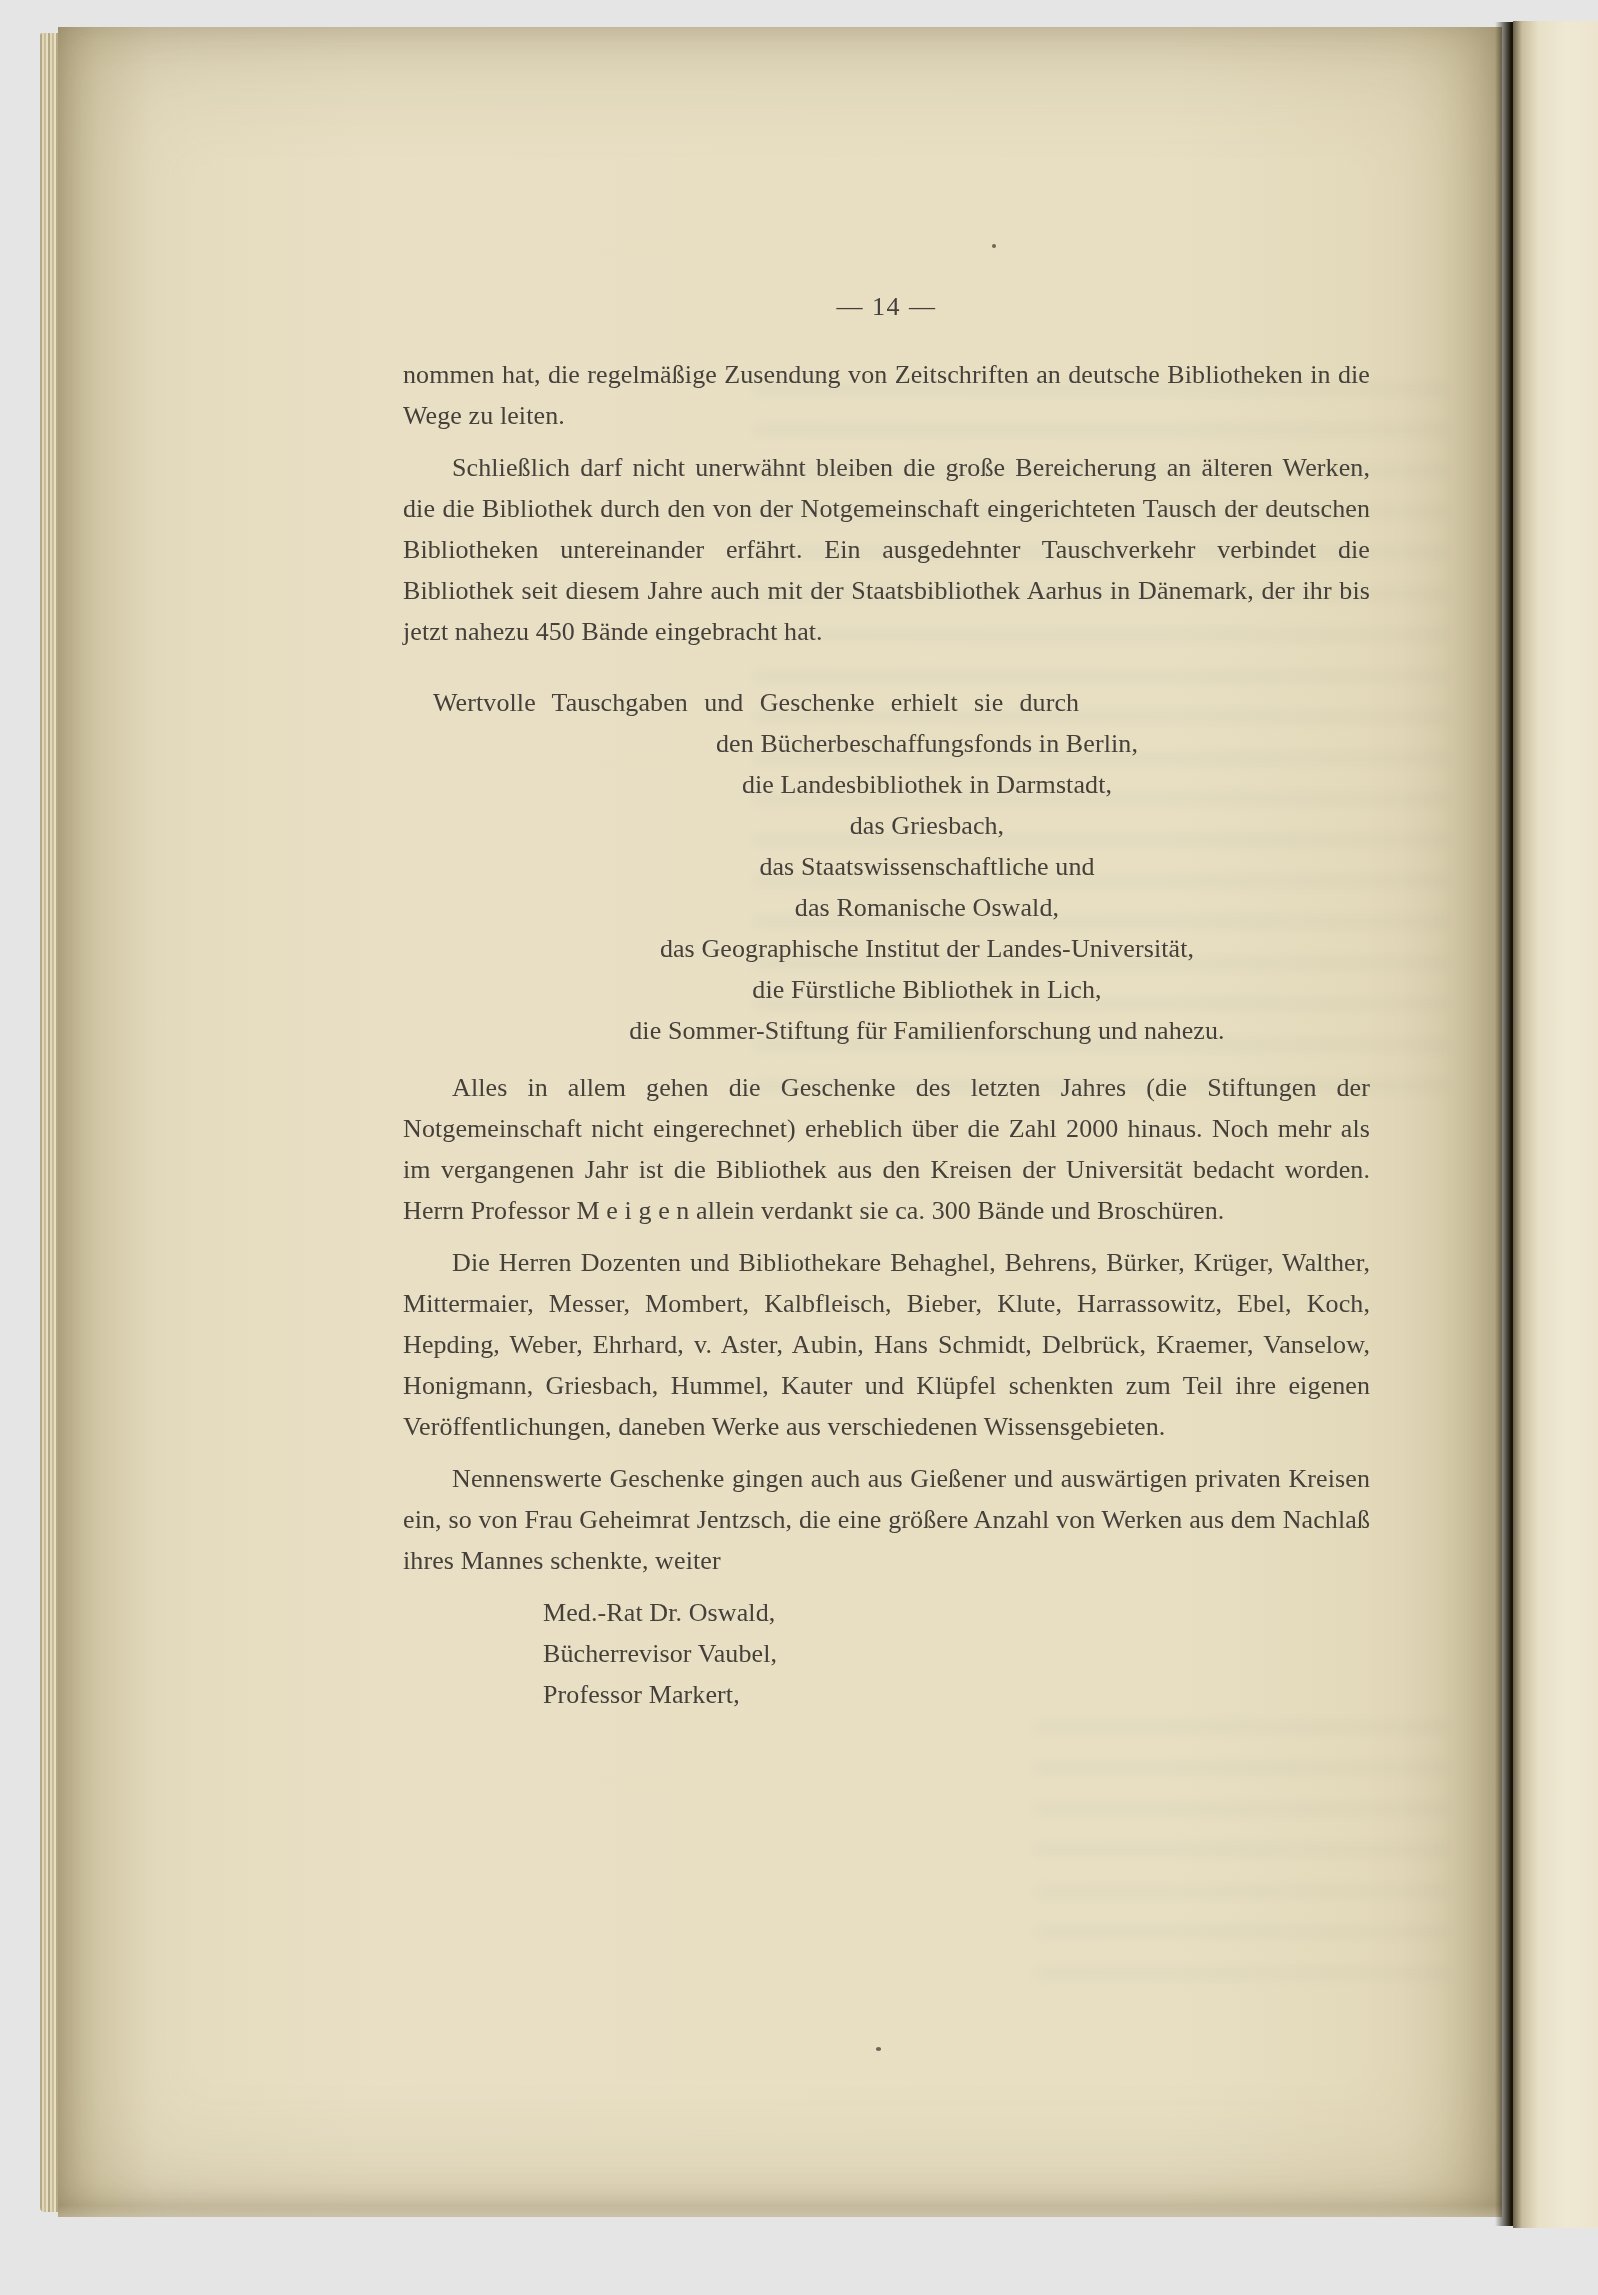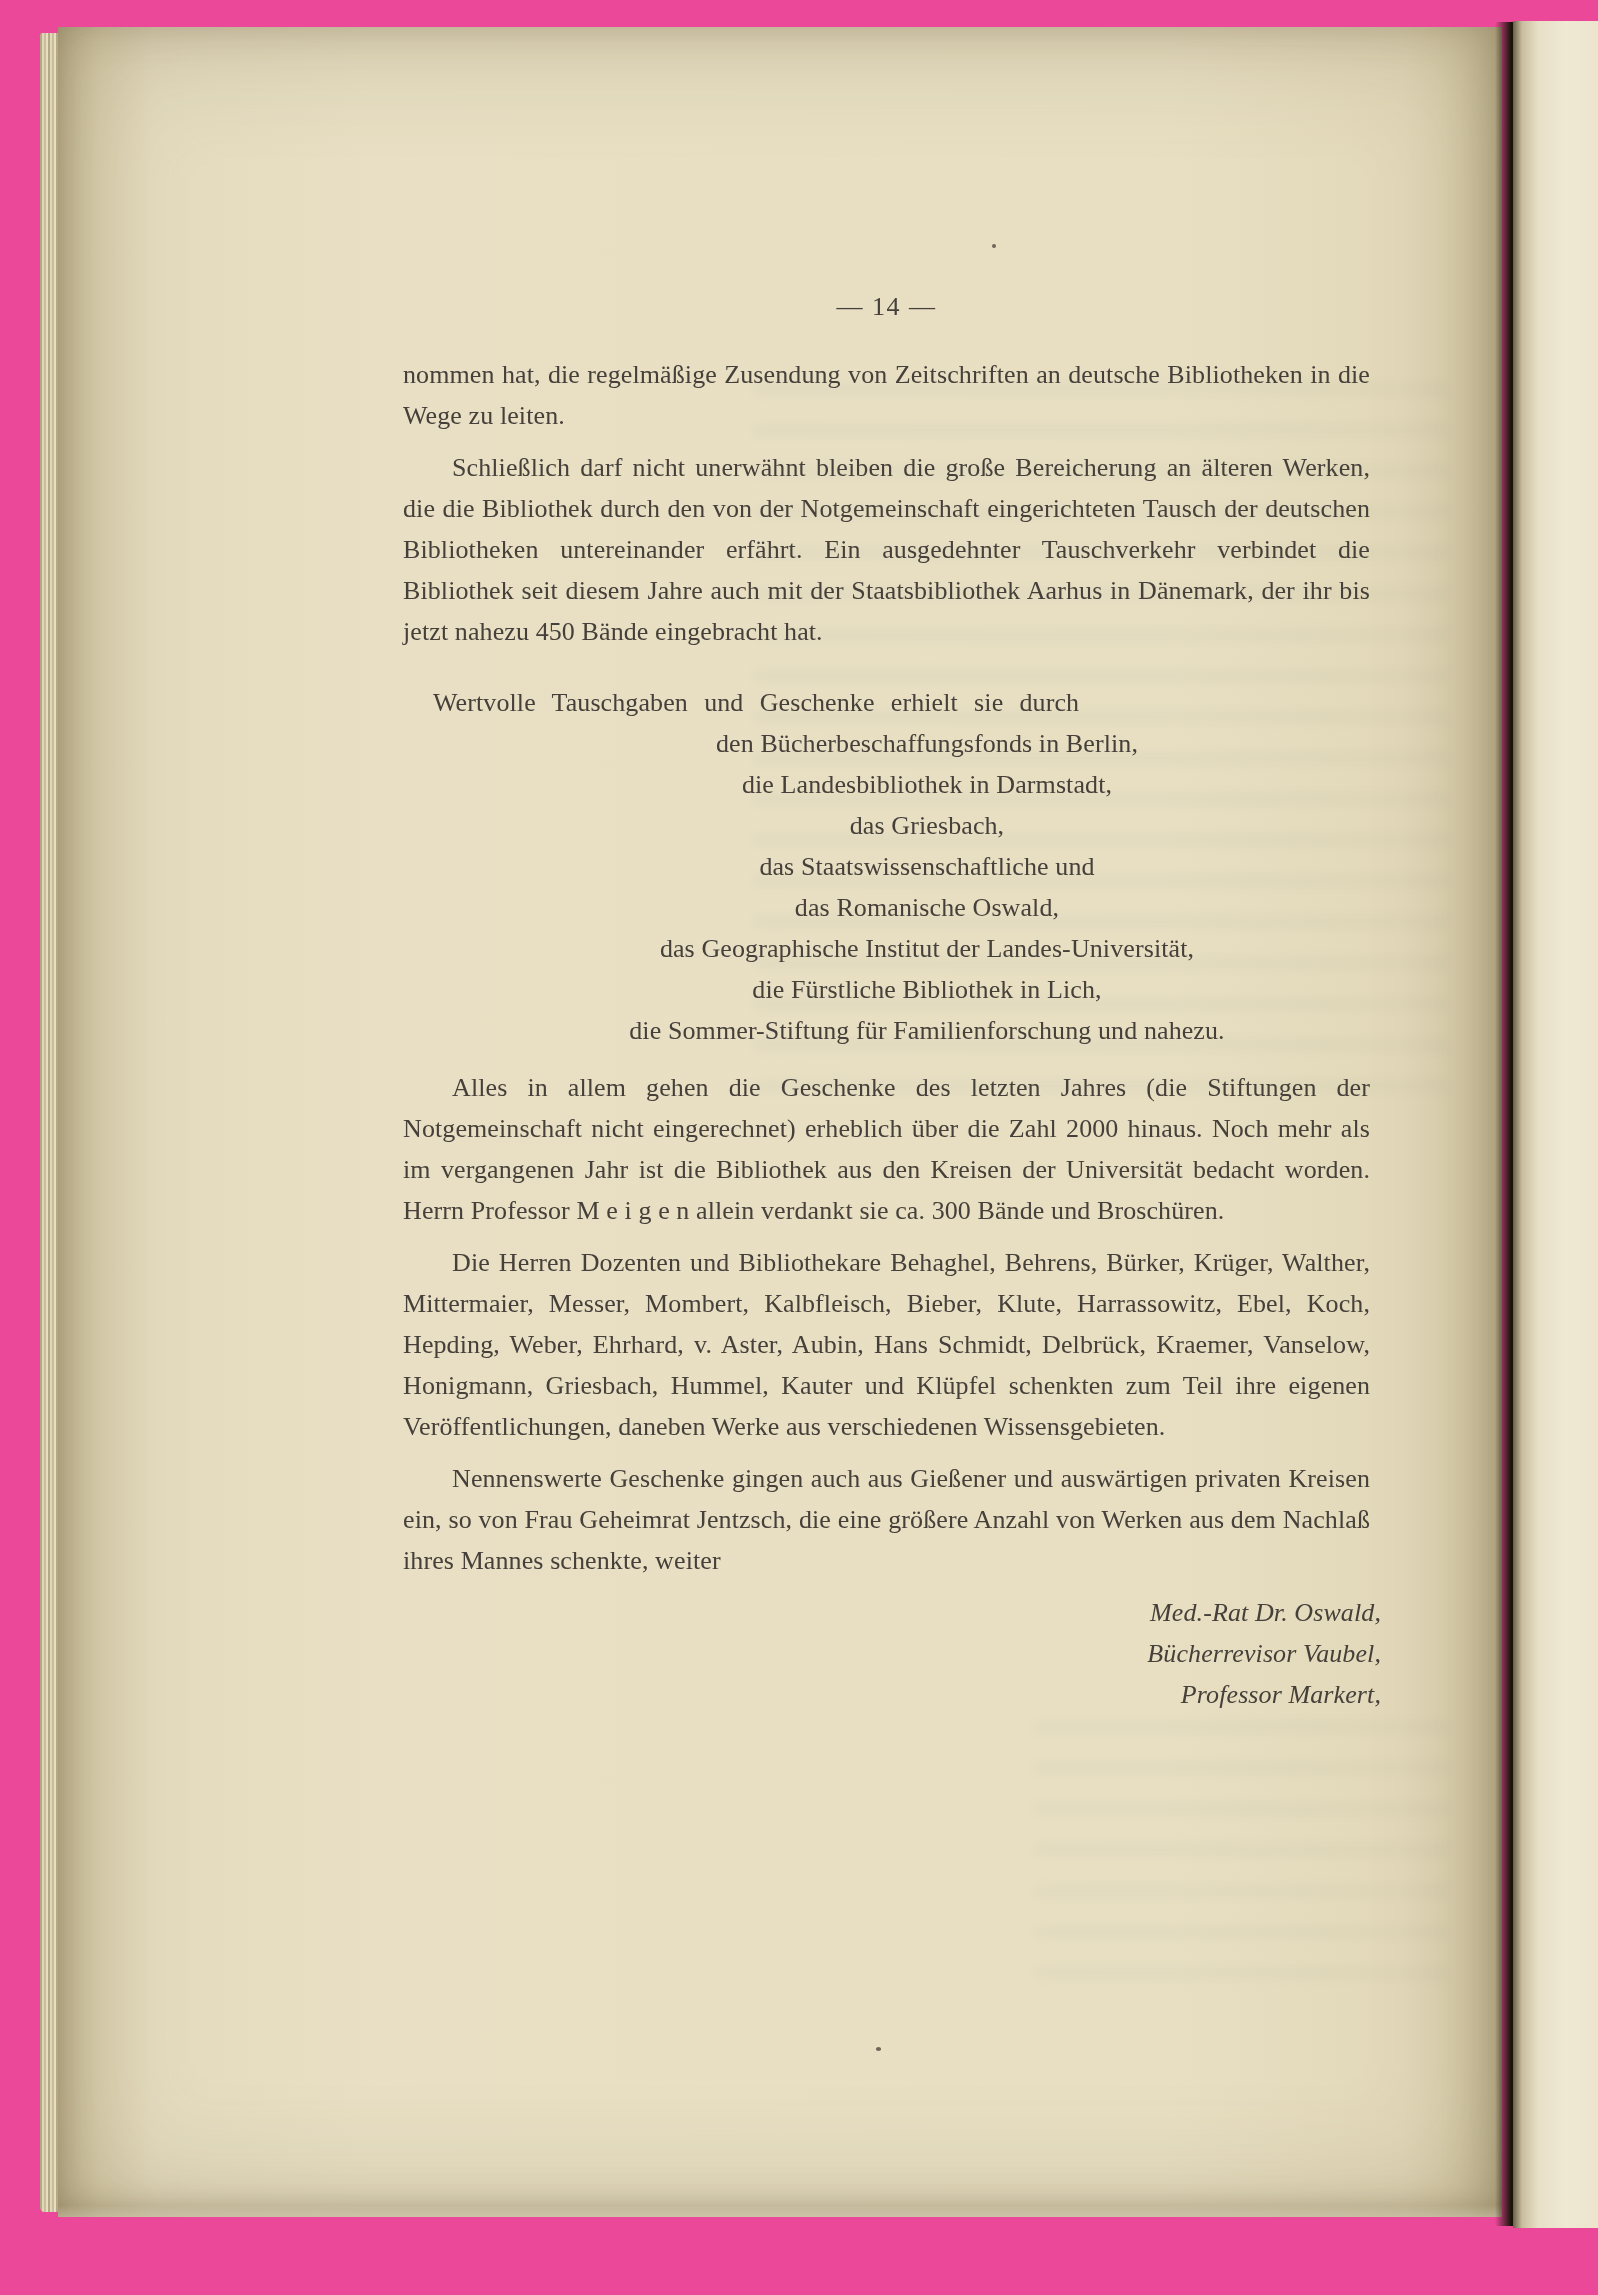--- a/index.html
+++ b/index.html
@@ -1,20 +1,20 @@
 <!DOCTYPE html>
 <html style="font-size:12px"><head>
 <meta charset="utf-8">
 <style>
   html, body { margin: 0; padding: 0; background: #0d0b08; }
   .scene {
     position: relative;
     width: 1598px;
     height: 2295px;
-    background: #ec4899;
+    background: #e5e5e5;
     overflow: hidden;
     font-family: "Liberation Serif", serif;
   }
   
   .page-stack-left {
     position: absolute;
     left: 40px; top: 33px;
     width: 19px; height: 2179px;
     background: repeating-linear-gradient(90deg,
       #b4a987 0 1.5px, #e0d7b8 1.5px 3.7px, #c9bd9c 3.7px 6px, #e8dfc1 6px 8.1px);
@@ -98,22 +98,21 @@
     padding-left: 81px;
     text-align: center;
   }
   .donor-intro {
     margin-top: 10.4px;
     text-indent: 46px;
     text-align: left;
   }
   .donor-item {
     padding-left: 151px;
-    text-align: right;
-    font-style: italic;
+    text-align: left;
   }
   
   .speck {
     position: absolute;
     background: rgba(62, 56, 46, 0.72);
     border-radius: 50%;
   }
   .speck-a { left: 992px; top: 244px; width: 4.4px; height: 4.4px; }
   .speck-b { left: 876px; top: 2047px; width: 5.2px; height: 3.7px; }
 </style>

